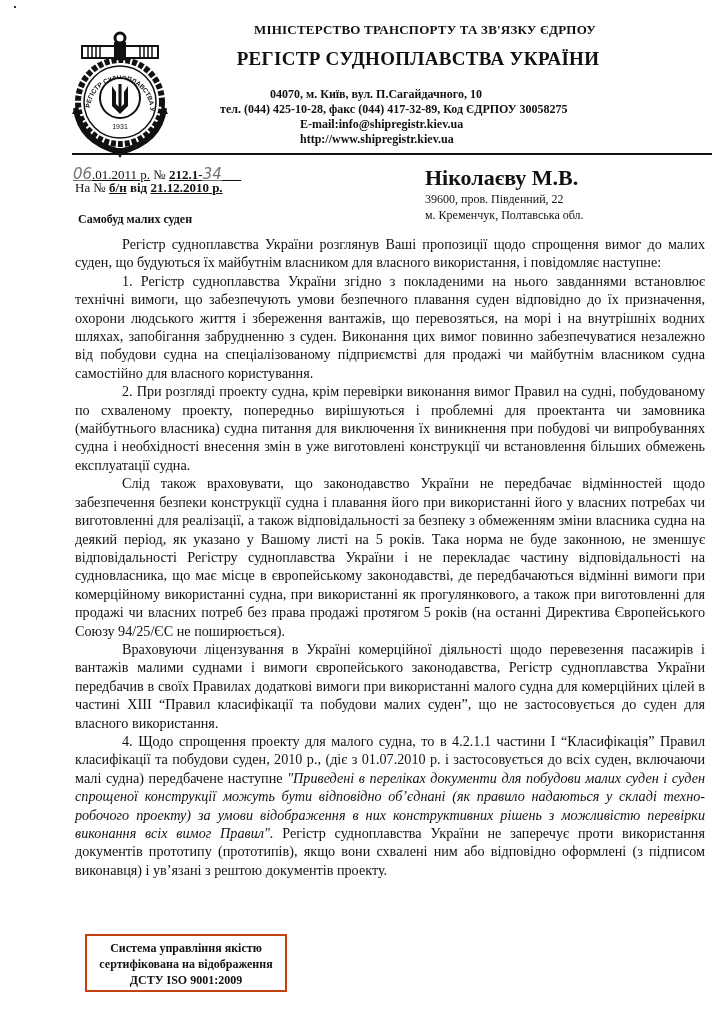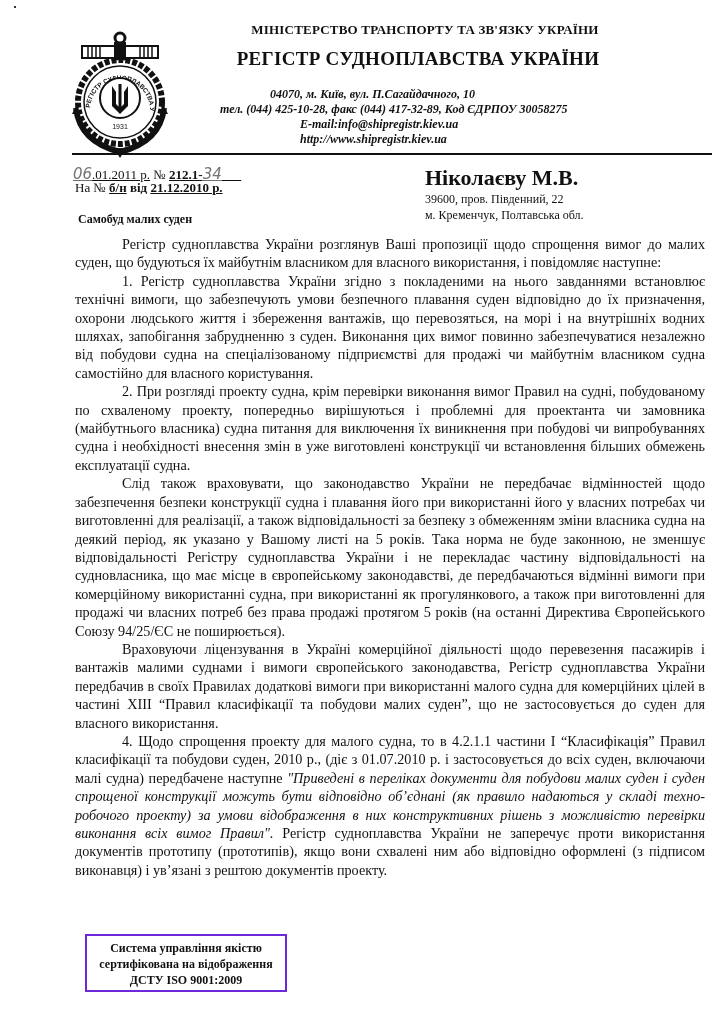--- a/index.html
+++ b/index.html
@@ -2,39 +2,39 @@
 <html><head>
 <meta charset="utf-8">
 <style>
   html, body { margin: 0; padding: 0; background: #ffffff; }
   body { width: 720px; height: 1026px; position: relative; overflow: hidden;
          font-family: "Liberation Serif", serif; color: #111; }
   .logo { position: absolute; left: 70px; top: 30px; width: 100px; height: 130px; }
   .hdr { position: absolute; left: 200px; width: 420px; text-align: center; }
   .ministry { top: 22px; left: 215px; font-size: 13px; font-weight: bold; letter-spacing: 0.2px; }
   .registry { top: 48px; left: 208px; font-size: 19px; font-weight: bold; letter-spacing: 0.3px; }
-  .addr { font-size: 12px; font-weight: bold; line-height: 15px; font-style: italic; }
+  .addr { font-size: 12px; font-weight: bold; line-height: 15px; }
   .addr1 { top: 87px; left: 270px; text-align:left; width: 320px; }
   .addr2 { top: 102px; left: 220px; text-align:left; width: 420px; }
   .addr3 { top: 117px; left: 300px; text-align:left; width: 300px; }
   .addr4 { top: 132px; left: 300px; text-align:left; width: 300px; }
   .rule { position: absolute; left: 72px; top: 153px; width: 640px; height: 2px; background: #111; }
   .outno { position: absolute; left: 73px; top: 165px; font-size: 13px; }
   .outno .hand { font-family: "DejaVu Sans", sans-serif; font-size: 15px; font-style: italic; font-weight: normal; color:#737373; }
   .u { text-decoration: underline; }
   .b { font-weight: bold; }
   .refno { position: absolute; left: 75px; top: 180px; font-size: 13px; }
   .subject { position: absolute; left: 78px; top: 212px; font-size: 12px; font-weight: bold; }
   .recipient { position: absolute; left: 425px; top: 165px; }
   .recipient .name { font-size: 22px; font-weight: bold; }
   .recipient .line { font-size: 12px; line-height: 16px; }
   .body { position: absolute; left: 75px; top: 235px; width: 630px; font-size: 14.2px; line-height: 18.4px; text-align: justify; }
   .body p { margin: 0; text-indent: 47px; }
   .body i { font-style: italic; }
-  .certbox { position: absolute; left: 85px; top: 934px; width: 202px; height: 58px; border: 2px solid #6d28d9;
+  .certbox { position: absolute; left: 85px; top: 934px; width: 202px; height: 58px; border: 2px solid #c2410c;
              text-align: center; font-family: "Liberation Serif", serif; font-weight: bold; font-size: 12px; line-height: 16px; padding-top: 4px; box-sizing: border-box; }
   .dot { position:absolute; left: 14px; top: 6px; width: 2px; height: 2px; background:#333; }
 </style>
 </head>
 <body>
 
 <div class="dot"></div>
 
 <svg class="logo" viewBox="0 0 100 130">
 
@@ -67,21 +67,21 @@
   <text font-family="Liberation Sans, sans-serif" font-size="6.5" font-weight="bold" fill="#111">
     <textPath href="#ringpath" startOffset="2">РЕГІСТР СУДНОПЛАВСТВА УКРАЇНИ</textPath>
   </text>
 
   <circle cx="50" cy="68" r="20" fill="#fff" stroke="#111" stroke-width="2"></circle>
   <path d="M42 56 L42 76 L50 84 L58 76 L58 56 L54 62 L54 74 L50 78 L46 74 L46 62 Z" fill="#111"></path>
   <rect x="48.5" y="54" width="3" height="26" fill="#111"></rect>
   <text x="50" y="99" text-anchor="middle" font-family="Liberation Sans, sans-serif" font-size="7" fill="#111">1931</text>
 </svg>
 
-<div class="hdr ministry">МІНІСТЕРСТВО ТРАНСПОРТУ ТА ЗВ'ЯЗКУ УКРАЇНИ</div>
+<div class="hdr ministry">МІНІСТЕРСТВО ТРАНСПОРТУ ТА ЗВ'ЯЗКУ ЄДРПОУ</div>
 <div class="hdr registry">РЕГІСТР СУДНОПЛАВСТВА УКРАЇНИ</div>
 <div class="hdr addr addr1">04070, м. Київ, вул. П.Сагайдачного, 10</div>
 <div class="hdr addr addr2">тел. (044) 425-10-28, факс (044) 417-32-89,  Код  ЄДРПОУ 30058275</div>
 <div class="hdr addr addr3">E-mail:info@shipregistr.kiev.ua</div>
 <div class="hdr addr addr4">http://www.shipregistr.kiev.ua</div>
 
 <div class="rule"></div>
 
 <div class="outno">
   <span class="hand u">06</span><span class="u">.01.2011 р.</span>

